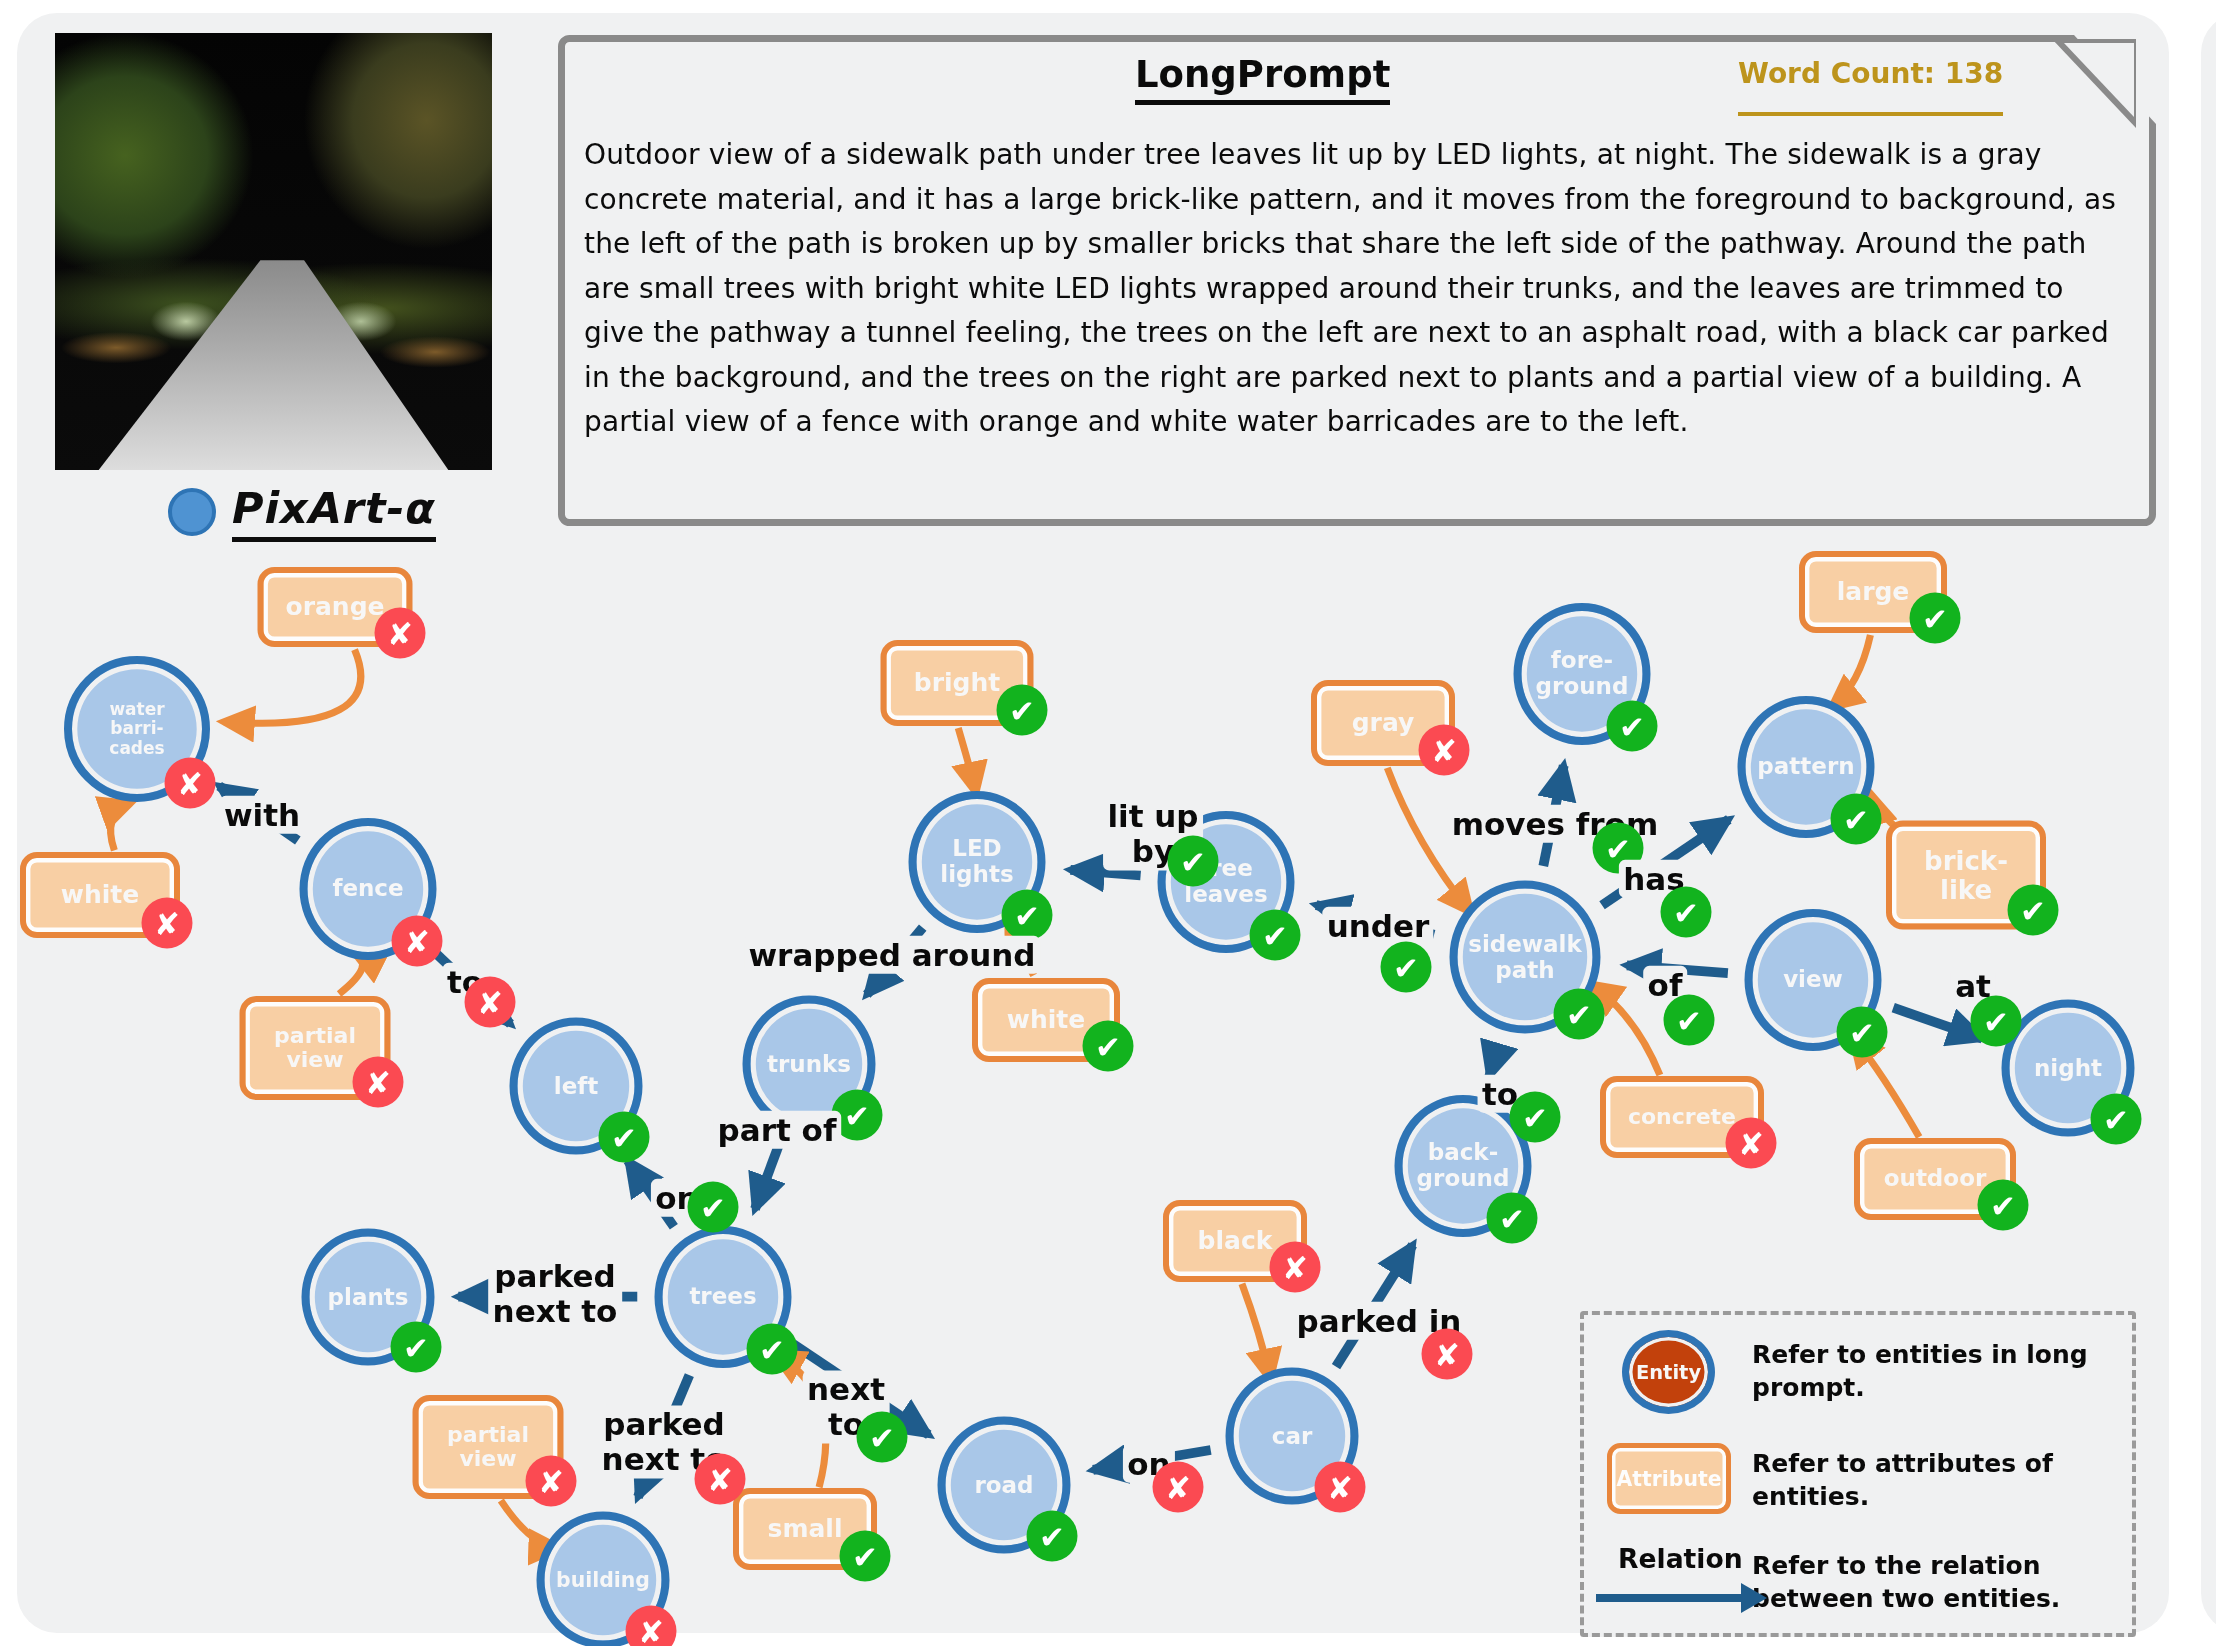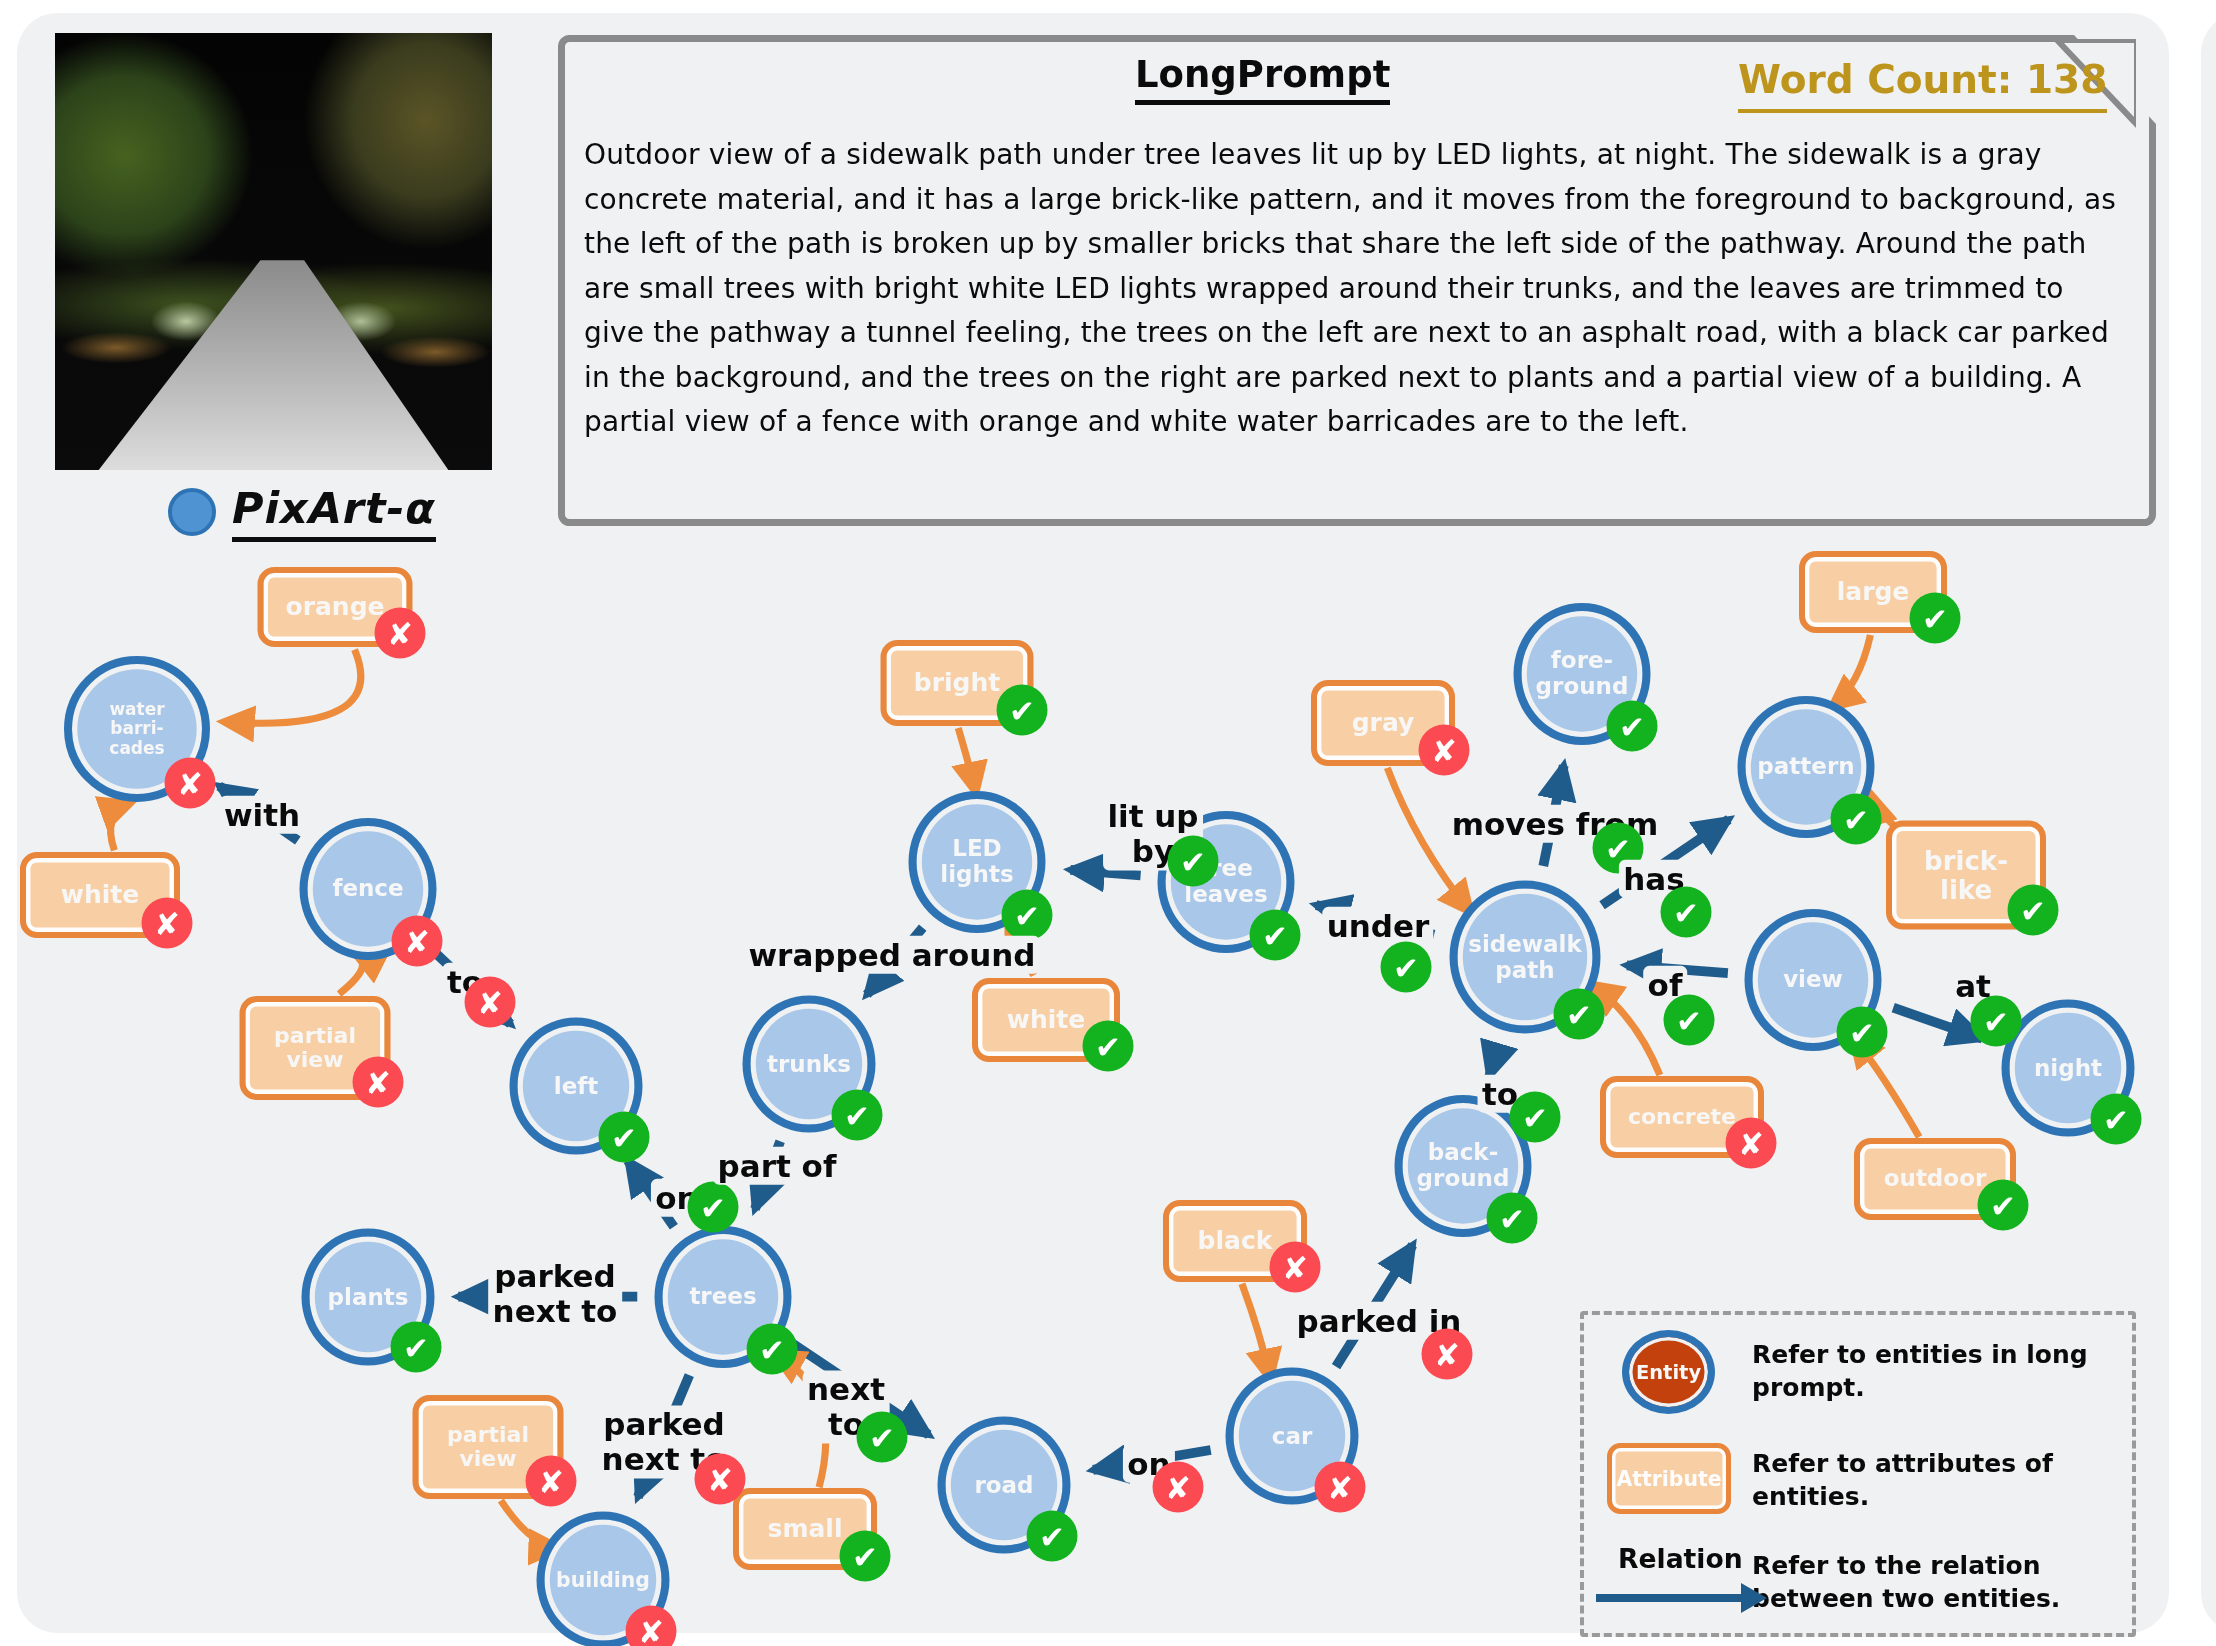--- a/index.html
+++ b/index.html
@@ -30,22 +30,22 @@
   
   #prompt-box{position:absolute;left:558px;top:35px;width:1598px;height:491px;box-sizing:border-box;
     background:#f0f1f2;border:7px solid #8a8a8a;border-radius:11.5px;
     clip-path:polygon(0 0,calc(100% - 82px) 0,100% 89px,100% 100%,0 100%);}
   #dogear{position:absolute;left:2052px;top:39px;width:0;height:0;
     border-top:89px solid #8a8a8a;border-left:84px solid transparent;}
   #dogear::after{content:"";position:absolute;left:-72px;top:-85px;width:0;height:0;
     border-top:74px solid #f0f1f2;border-left:70px solid transparent;}
   #prompt-title{position:absolute;left:1135px;top:53px;font-size:37px;font-weight:800;color:#0b0b0b;
     border-bottom:5.3px solid #0b0b0b;padding-bottom:4.4px;}
-  #word-count{position:absolute;left:1738px;top:57px;font-size:39px;font-weight:800;color:#bd941c;
-    border-bottom:4.4px solid #bd941c;padding-bottom:7px;}
+  #word-count{position:absolute;left:1738px;top:57px;font-size:28px;font-weight:800;color:#bd941c;
+    border-bottom:4.4px solid #bd941c;padding-bottom:22px;}
   #prompt-text{position:absolute;left:584px;top:133px;width:1543px;font-size:28px;line-height:1.59;color:#0b0b0b;letter-spacing:0.2px;}
 
   
   #edges{position:absolute;left:0;top:0;width:3357px;height:1647px;pointer-events:none;}
   .node{position:absolute;box-sizing:border-box;display:flex;align-items:center;justify-content:center;
     text-align:center;transform:translate(-50%,-50%);color:#f7f7f7;font-weight:bold;white-space:pre-line;}
   .entity{border:8.9px solid #2e74b5;border-radius:50%;background:#a9c7e8;box-shadow:inset 0 0 0 5.3px #f0f1f2;
     font-size:23px;line-height:1.12;}
   .attr{border:6.2px solid #e8863c;border-radius:17px;background:#f8cfa4;box-shadow:inset 0 0 0 4.4px #fdfdfd;
     font-size:25px;line-height:1.1;}
@@ -199,21 +199,21 @@
       <div class="badge align" style="left: 2033px; top: 910px;">✔</div>
       <div class="badge align" style="left: 2003px; top: 1205px;">✔</div>
       <div class="badge misalign" style="left: 1295px; top: 1267px;">✘</div>
       <div class="badge misalign" style="left: 551px; top: 1481px;">✘</div>
       <div class="badge align" style="left: 865px; top: 1556px;">✔</div>
       <div class="edge-label" style="left: 262px; top: 815px;">with</div>
       <div class="edge-label" style="left: 465px; top: 982px;">to</div>
       <div class="badge misalign" style="left: 490px; top: 1002px;">✘</div>
       <div class="edge-label" style="left: 677px; top: 1198px;">on</div>
       <div class="badge align" style="left: 713px; top: 1207px;">✔</div>
-      <div class="edge-label" style="left: 777px; top: 1166px;">part of</div>
+      <div class="edge-label" style="left: 777px; top: 1130px;">part of</div>
       <div class="edge-label" style="left: 892px; top: 955px;">wrapped around</div>
       <div class="edge-label" style="left: 1153px; top: 834px;">lit up
 by</div>
       <div class="badge align" style="left: 1193px; top: 861px;">✔</div>
       <div class="edge-label" style="left: 1378px; top: 926px;">under</div>
       <div class="badge align" style="left: 1406px; top: 967px;">✔</div>
       <div class="edge-label" style="left: 1555px; top: 824px;">moves from</div>
       <div class="badge align" style="left: 1618px; top: 848px;">✔</div>
       <div class="edge-label" style="left: 1654px; top: 879px;">has</div>
       <div class="badge align" style="left: 1686px; top: 912px;">✔</div>

